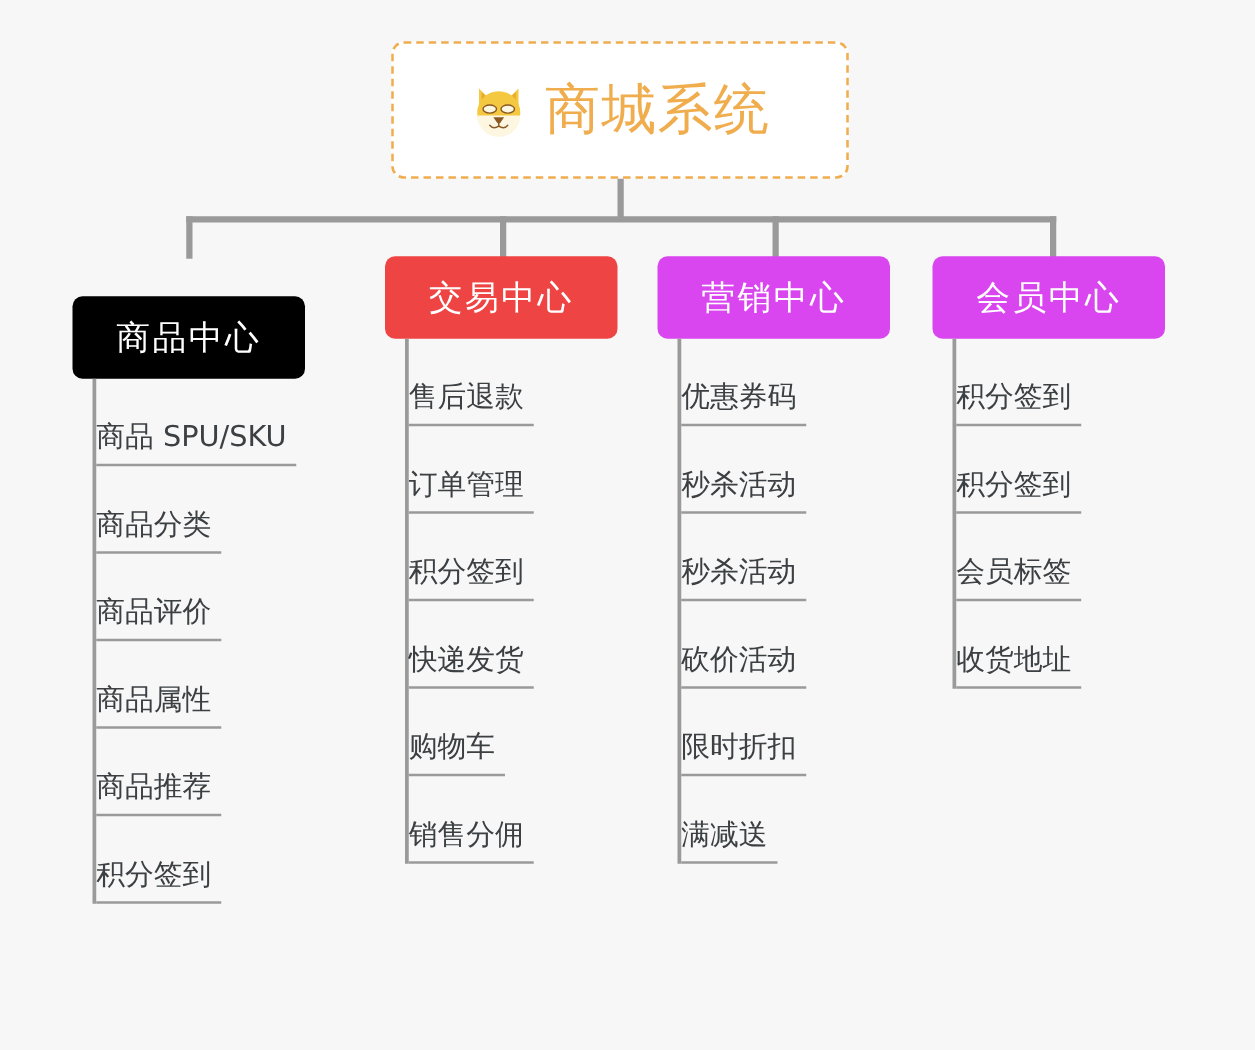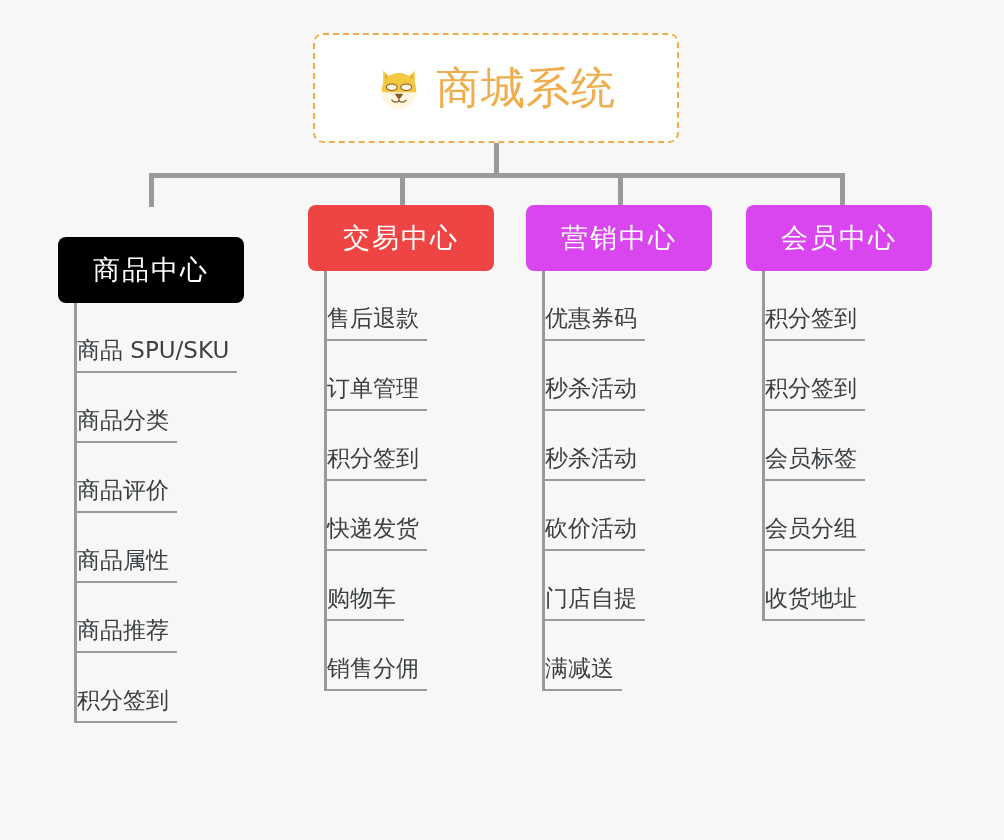--- a/index.html
+++ b/index.html
@@ -176,42 +176,39 @@
       <div class="leaf">
           <span class="leaf-label">秒杀活动</span>
         </div>
       <div class="leaf">
           <span class="leaf-label">秒杀活动</span>
         </div>
       <div class="leaf">
           <span class="leaf-label">砍价活动</span>
         </div>
       <div class="leaf">
-          <span class="leaf-label">门店自提</span>
+          <span class="leaf-label">限时折扣</span>
         </div>
       <div class="leaf">
           <span class="leaf-label">满减送</span>
         </div>
     </div>
   </div>
 
   <div class="column" style="left:746px; width:186px;">
     <div class="col-header" style="background:#d946ef;">会员中心</div>
     <div class="col-body">
       <div class="leaf">
           <span class="leaf-label">积分签到</span>
         </div>
       <div class="leaf">
           <span class="leaf-label">积分签到</span>
         </div>
       <div class="leaf">
           <span class="leaf-label">会员标签</span>
         </div>
       <div class="leaf">
-          <span class="leaf-label">会员分组</span>
-        </div>
-      <div class="leaf">
           <span class="leaf-label">收货地址</span>
         </div>
     </div>
   </div>
 
 </div>
 
 </body></html>

